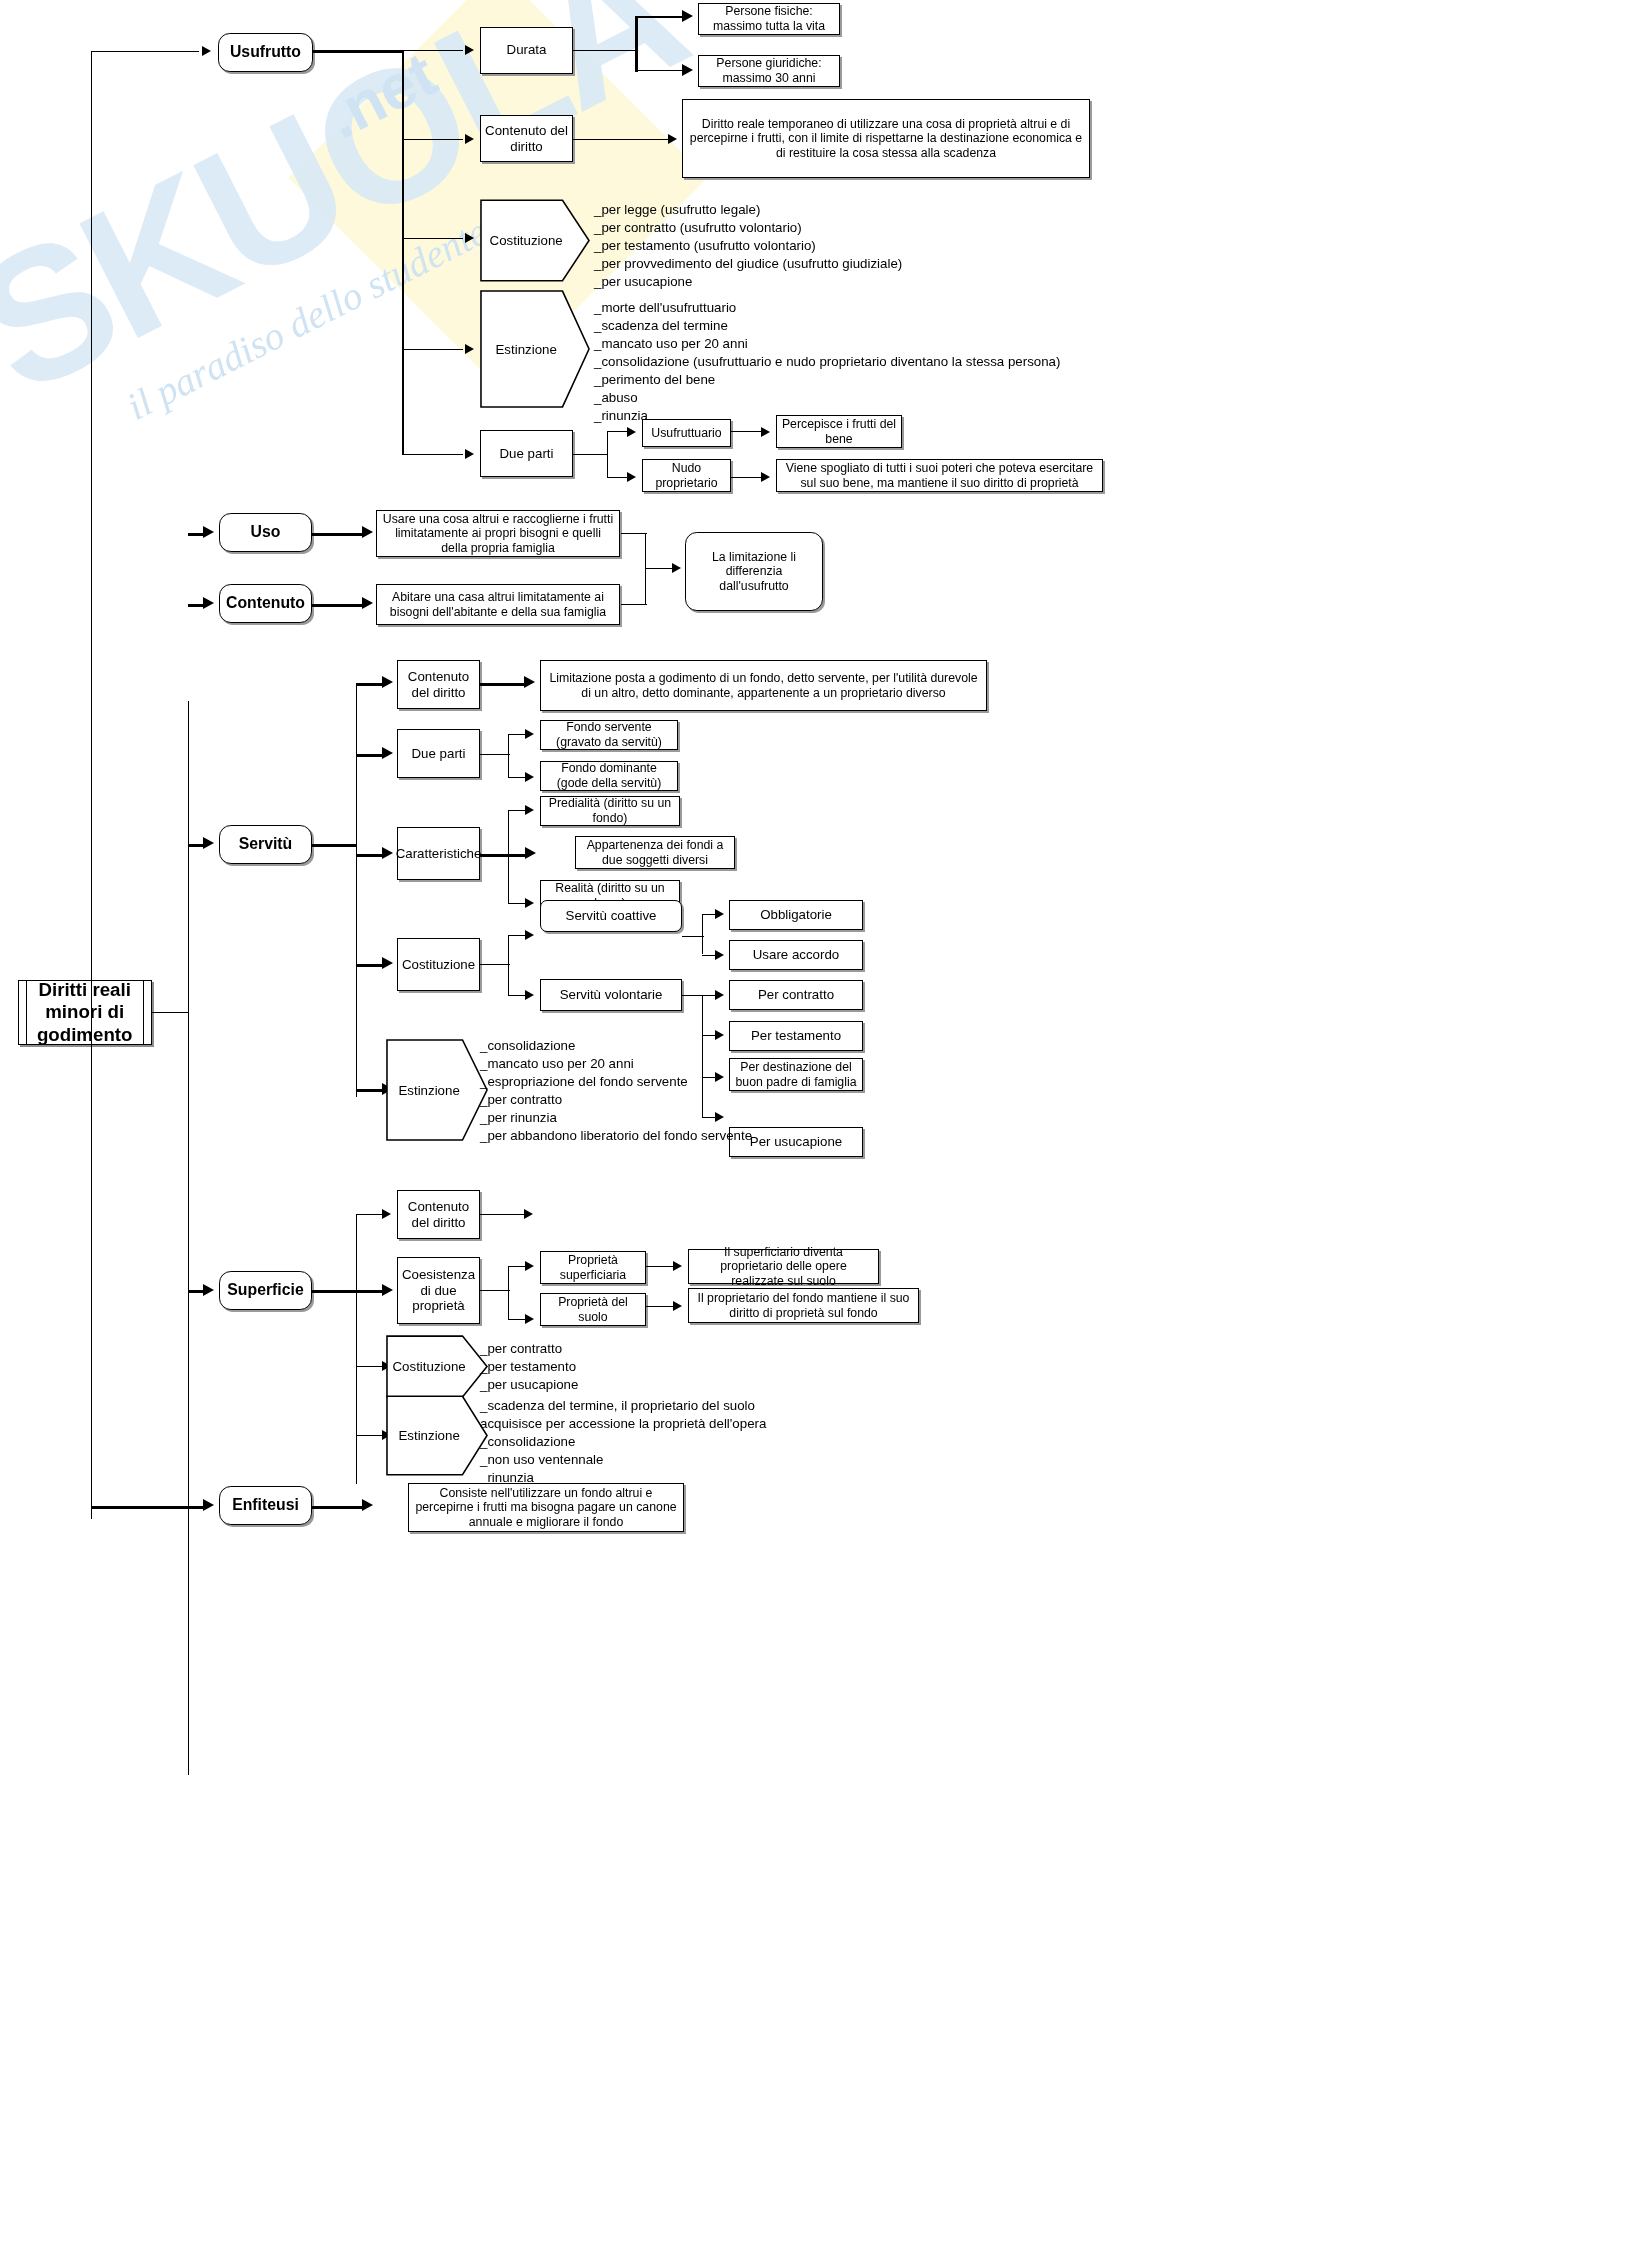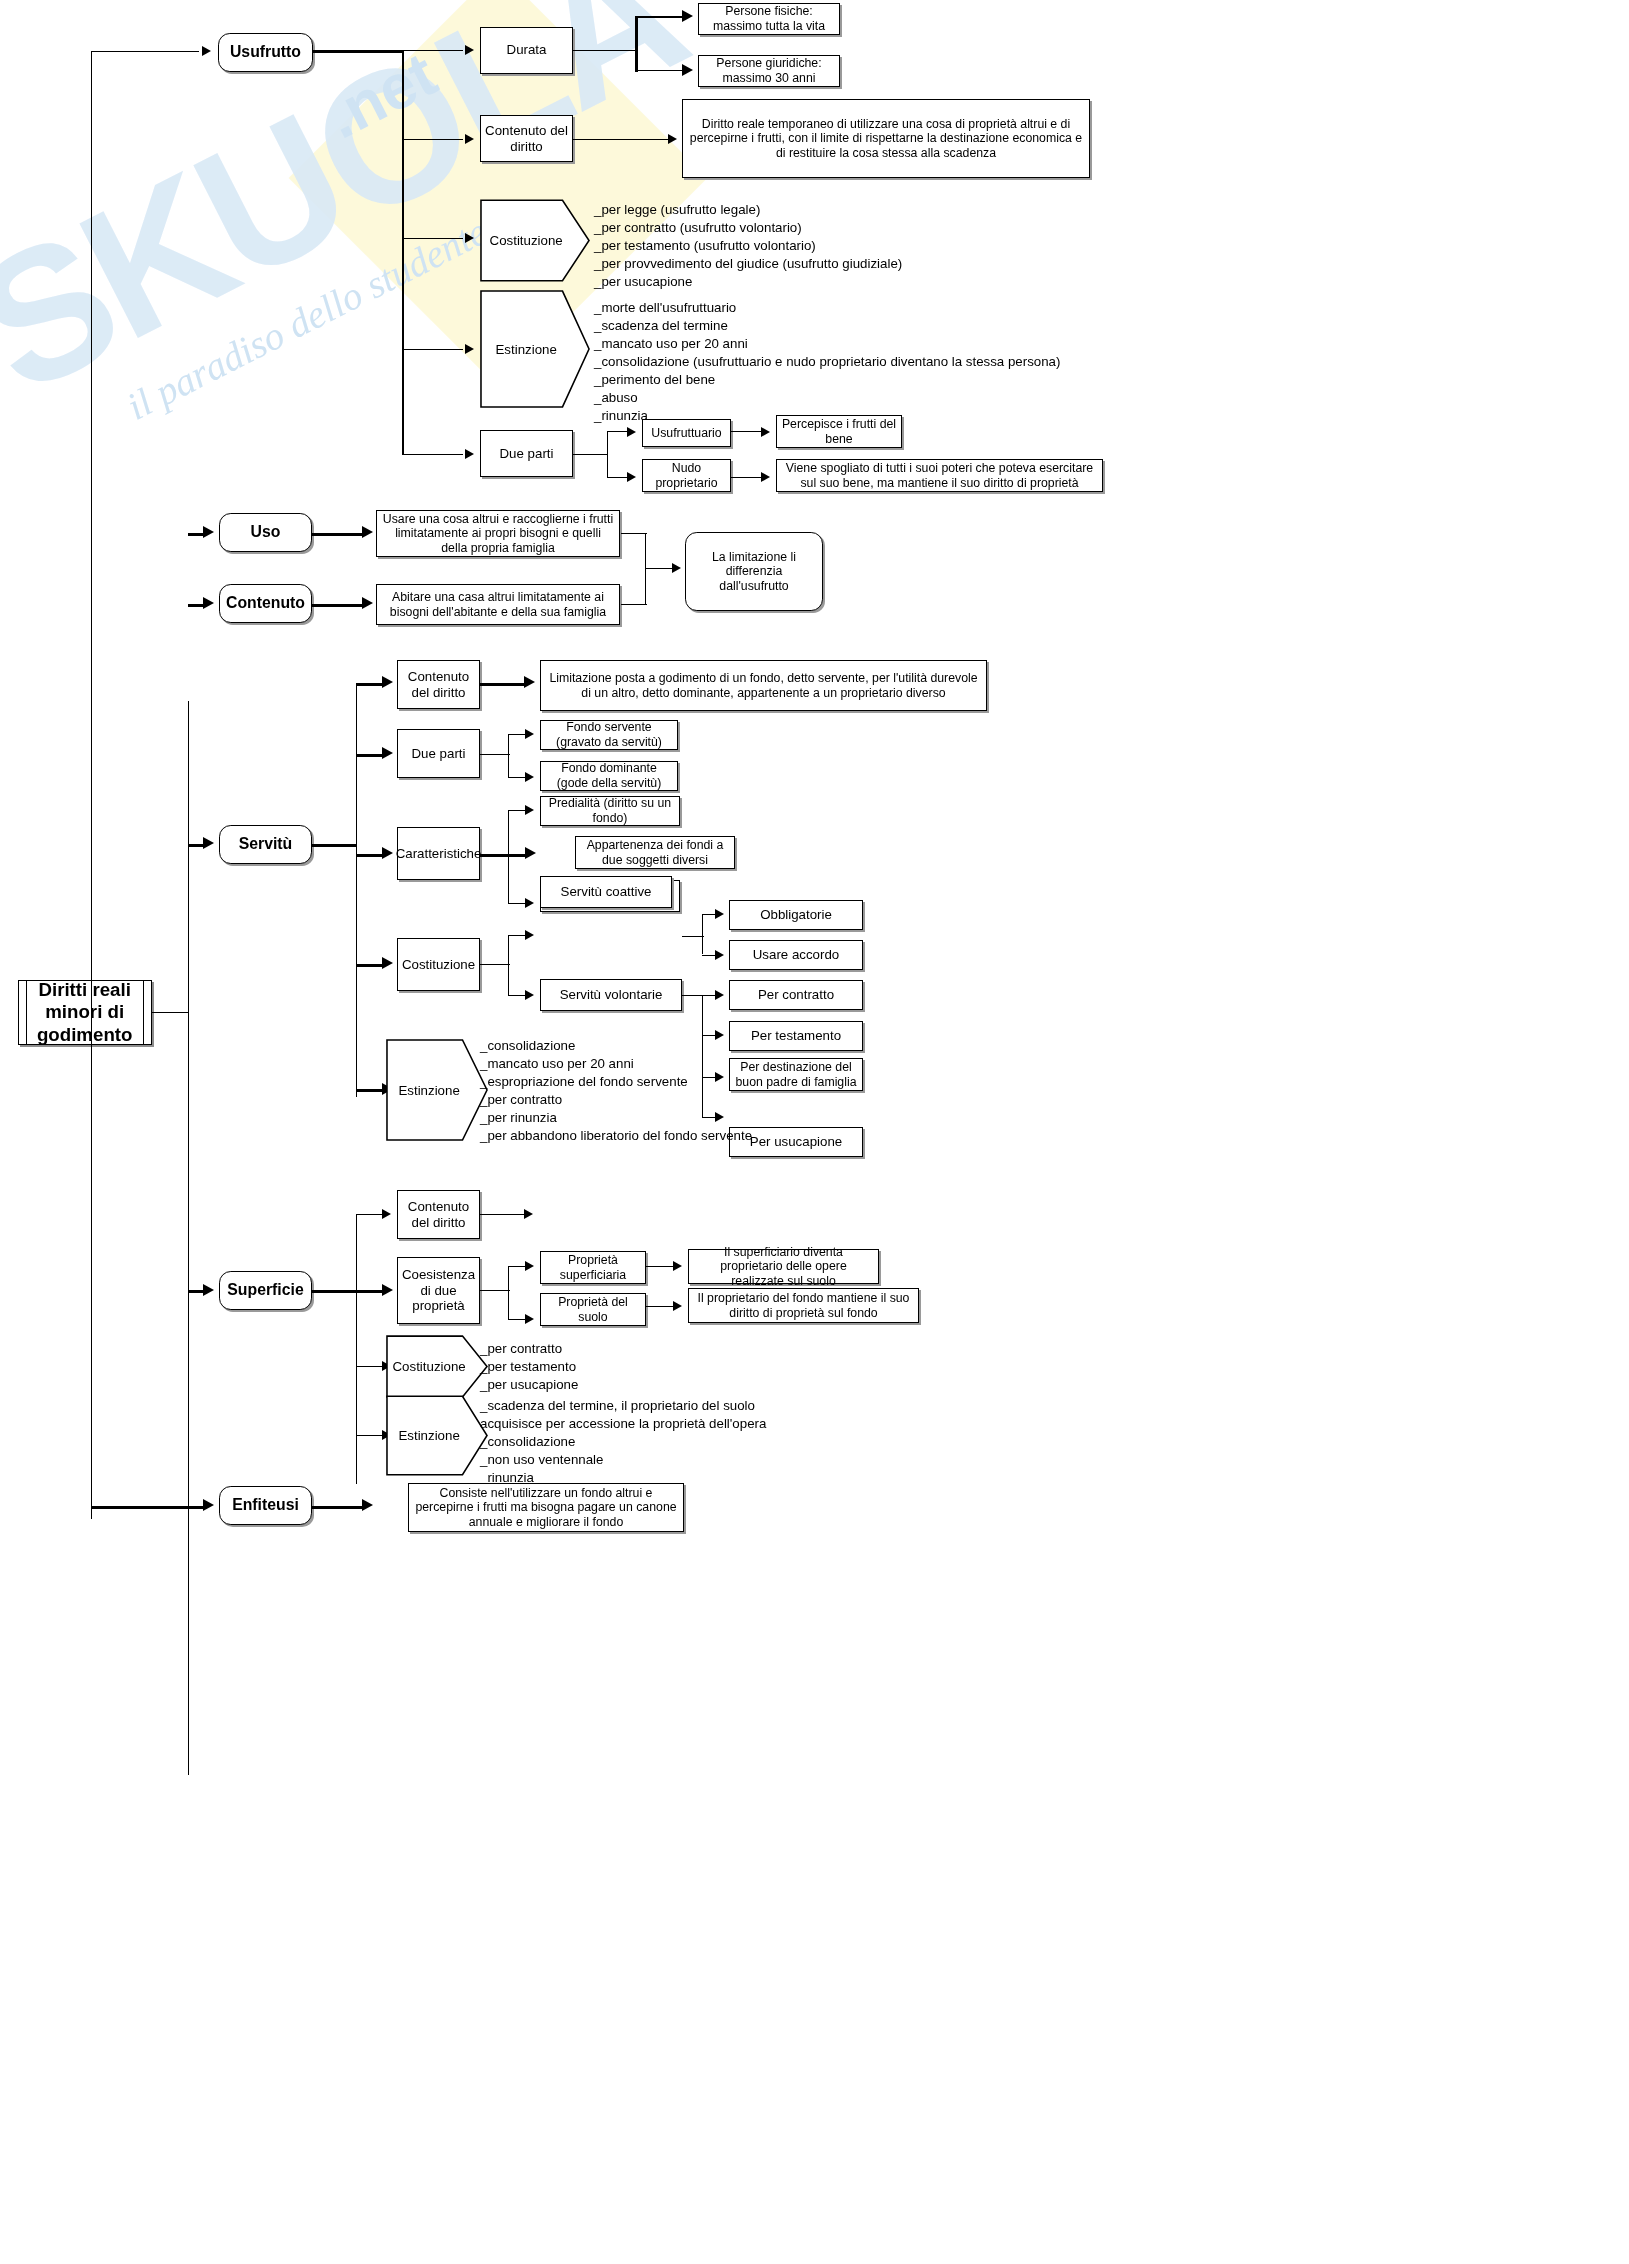--- a/index.html
+++ b/index.html
@@ -253,21 +253,21 @@
 
   <div class="ln lh thick" style="left:356px;top:964px;width:27.6px;"></div>
   <div class="arw big" style="left:382px;top:957px;"></div>
   <div class="node shadow" style="left:397px;top:938px;width:83px;height:53px;">
     <span>Costituzione</span>
   </div>
   <div class="ln lh" style="left:480px;top:964px;width:29.6px;"></div>
   <div class="ln lv" style="left:508px;top:935px;height:61px;"></div>
   <div class="ln lh" style="left:508px;top:935px;width:17.7px;"></div>
   <div class="arw" style="left:525px;top:930px;"></div>
-  <div class="node shadow" style="left:540px;top:876px;width:132px;height:31.5px;">
+  <div class="node shadow" style="left:540px;top:900px;width:142px;height:31.5px;border-radius:7px;">
     <span>Servitù coattive</span>
   </div>
   <div class="ln lh" style="left:508px;top:995px;width:17.7px;"></div>
   <div class="arw" style="left:525px;top:990px;"></div>
   <div class="node shadow" style="left:540px;top:979px;width:142px;height:31.5px;">
     <span>Servitù volontarie</span>
   </div>
 
   <div class="ln lh" style="left:682px;top:936px;width:21.7px;"></div>
   <div class="ln lv" style="left:702px;top:914px;height:40px;"></div>

